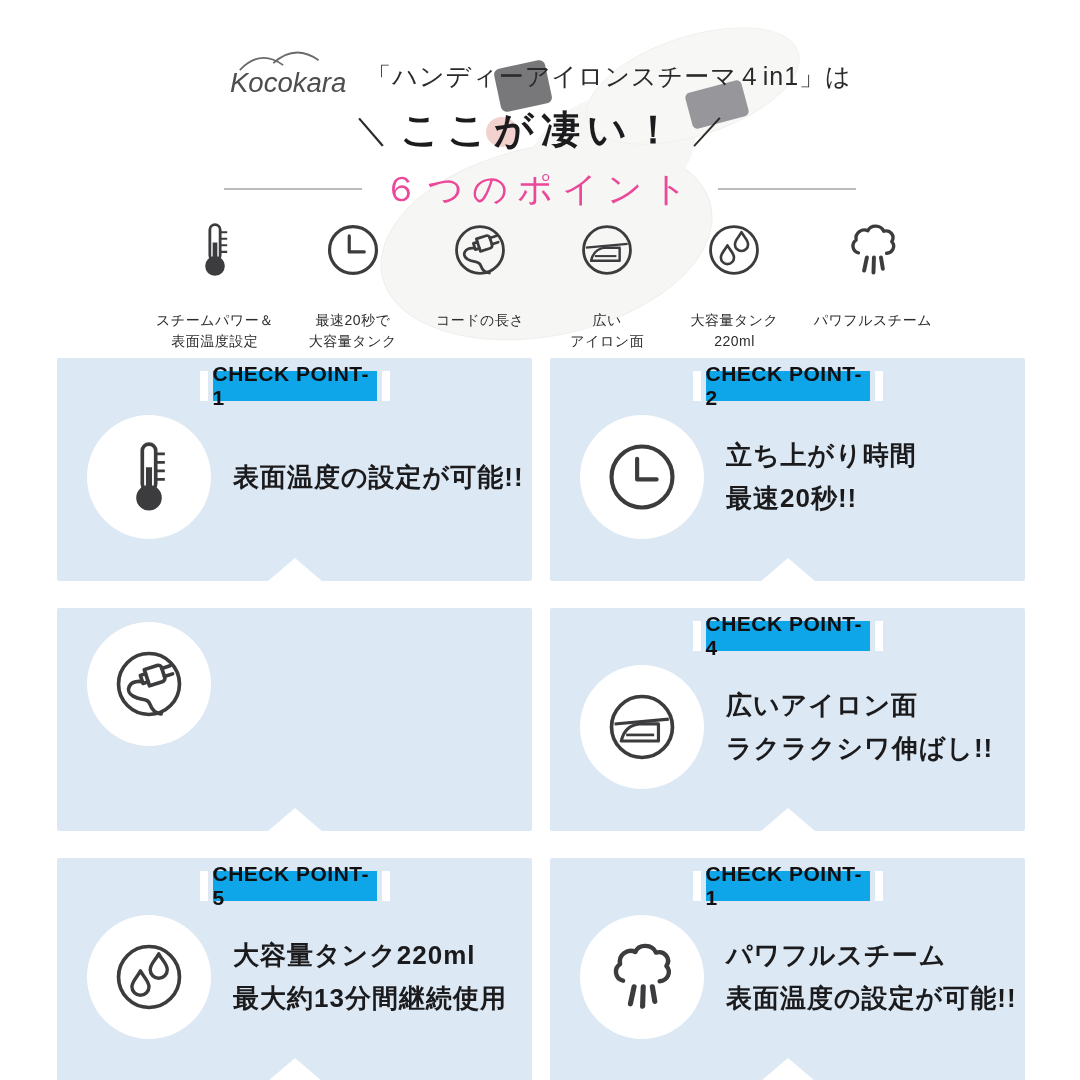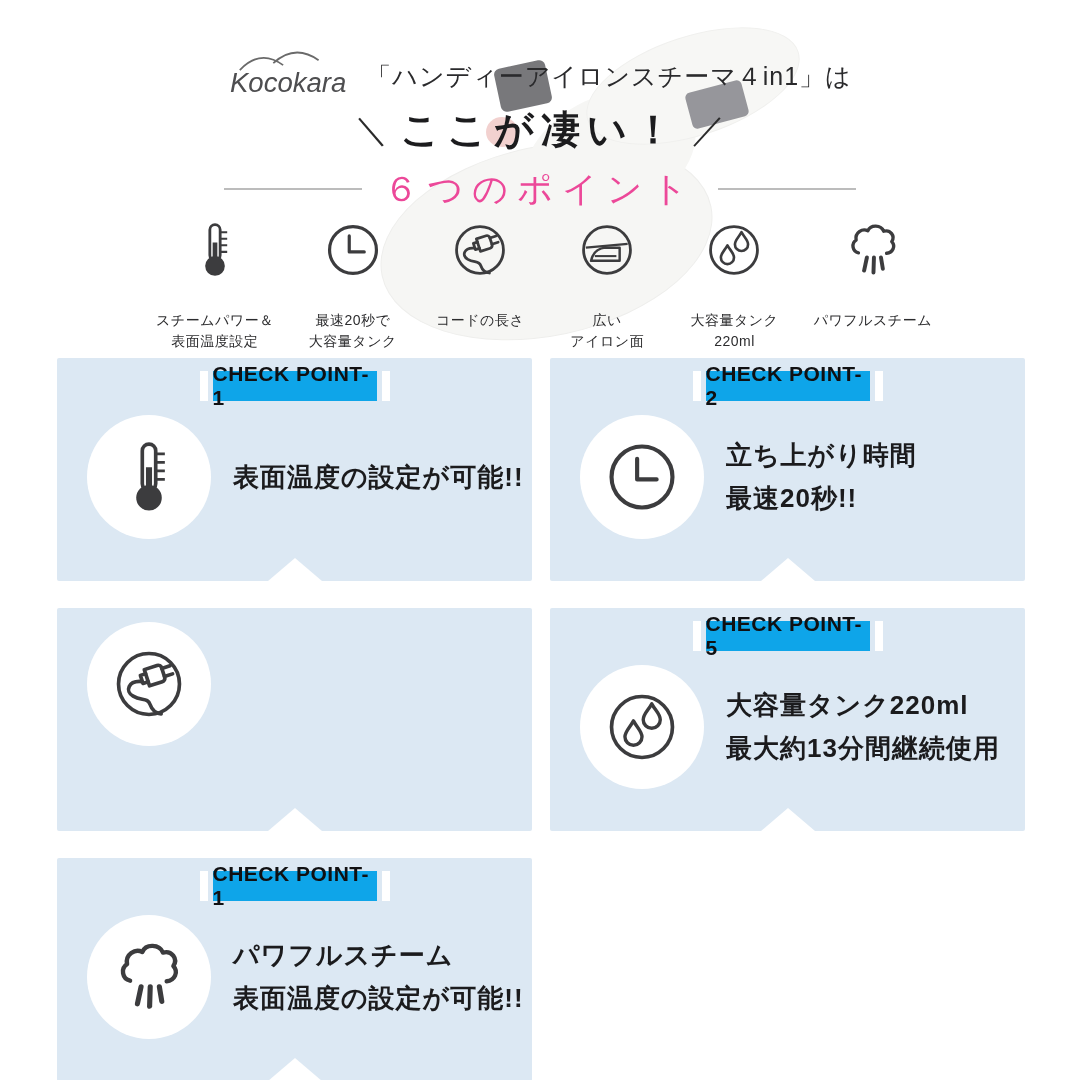--- a/index.html
+++ b/index.html
@@ -244,20 +244,39 @@
         <div class="panel-content">
           <div class="panel-circle">
               <svg viewBox="0 0 64 64">
                 <use href="#sym-plug"></use>
               </svg>
             </div>
         </div>
         <div class="panel-notch"></div>
       </div>
 
+      <div class="panel">
+        <div class="panel-badge">
+          <span class="badge-bar"></span>
+          <span class="badge-band">CHECK POINT-4</span>
+          <span class="badge-bar"></span>
+        </div>
+        <div class="panel-content">
+          <div class="panel-circle">
+              <svg viewBox="0 0 64 64">
+                <use href="#sym-iron"></use>
+              </svg>
+            </div>
+          <div class="panel-text">
+            <span style="display:block">広いアイロン面</span>
+            <span style="display:block">ラクラクシワ伸ばし!!</span>
+          </div>
+        </div>
+        <div class="panel-notch"></div>
+      </div>
 
       <div class="panel">
         <div class="panel-badge">
           <span class="badge-bar"></span>
           <span class="badge-band">CHECK POINT-5</span>
           <span class="badge-bar"></span>
         </div>
         <div class="panel-content">
           <div class="panel-circle">
               <svg viewBox="0 0 64 64">

